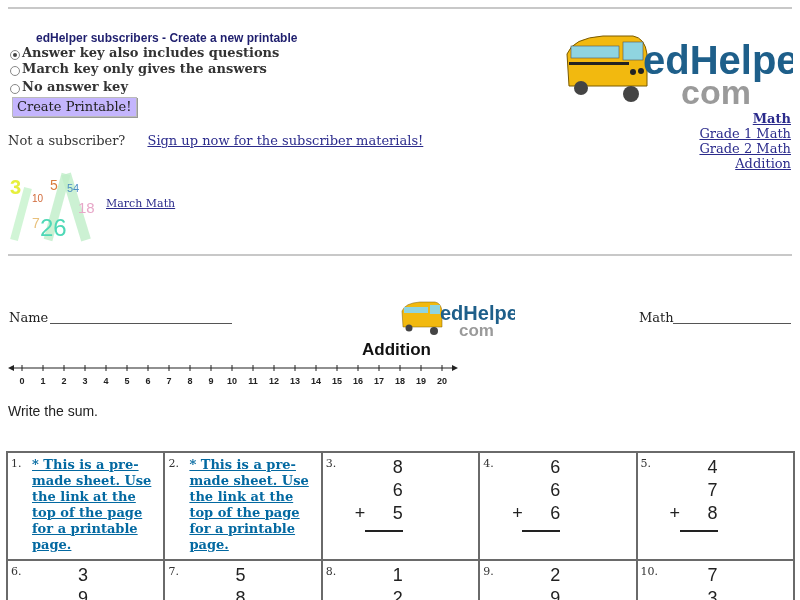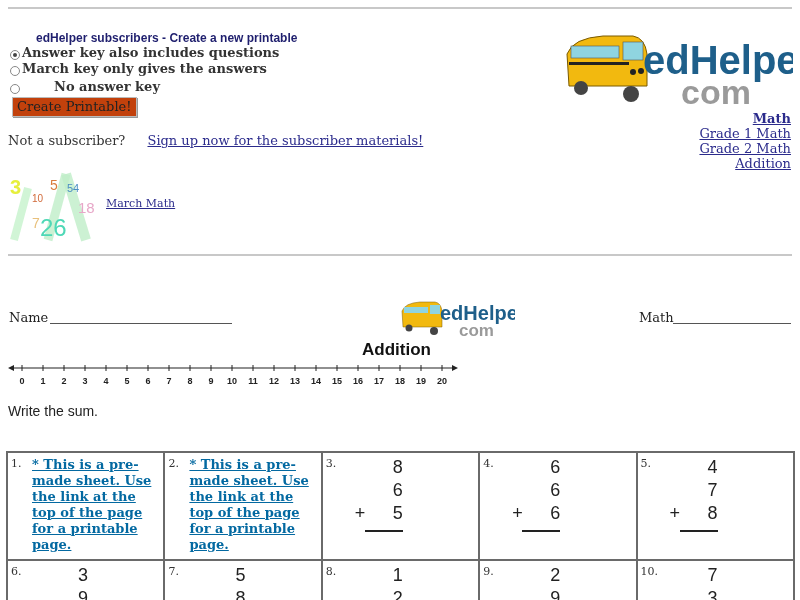--- a/index.html
+++ b/index.html
@@ -2,21 +2,21 @@
 <html><head>
 <meta charset="utf-8">
 <style>
   html,body{margin:0;padding:0;background:#fff;}
   body{width:800px;height:600px;overflow:hidden;position:relative;font-family:"DejaVu Serif",serif;color:#222;}
   .hr{position:absolute;left:8px;right:8px;height:0;border-top:2px solid #c8c8c8;}
   .sub-title{position:absolute;left:8px;top:31px;font-family:"Liberation Sans",sans-serif;font-weight:bold;font-size:12px;color:#1f1f6e;margin-left:28px;}
   .radio-row{position:absolute;left:10px;font-size:13px;display:flex;align-items:center;color:#333;font-weight:bold;}
   .radio{width:8px;height:8px;border:1px solid #888;border-radius:50%;margin-right:2px;margin-top:4px;position:relative;background:#fff;}
   .radio.on::after{content:"";position:absolute;left:2px;top:2px;width:4px;height:4px;border-radius:50%;background:#444;}
-  .btn{position:absolute;left:12px;top:97px;height:20px;padding:0 4px;font-family:"DejaVu Serif",serif;font-size:13px;background:#c2410c;border:1px solid #bbb;box-shadow:1px 1px 0 #999;color:#222;line-height:18px;}
+  .btn{position:absolute;left:12px;top:97px;height:20px;padding:0 4px;font-family:"DejaVu Serif",serif;font-size:13px;background:#c4b5fd;border:1px solid #bbb;box-shadow:1px 1px 0 #999;color:#222;line-height:18px;}
   .not-sub{position:absolute;left:8px;top:133px;font-size:13px;color:#333;}
   a{color:#2b2b8c;text-decoration:underline;}
   .not-sub a{margin-left:18px;}
   .logo{position:absolute;left:563px;top:24px;width:230px;height:90px;}
   .right-links{position:absolute;right:9px;top:111px;text-align:right;font-size:13px;line-height:15px;}
   .right-links a{display:block;}
   .right-links .bold{font-weight:bold;}
   .march-img{position:absolute;left:8px;top:170px;width:90px;height:75px;}
   .march-link{position:absolute;left:106px;top:197px;font-size:11px;}
   .name-lbl{position:absolute;left:9px;top:310px;font-size:13px;}
@@ -44,21 +44,21 @@
 <div class="sub-title">edHelper subscribers - Create a new printable</div>
 
 <label class="radio-row" style="top:45px;">
   <span class="radio on"></span>
   <span>Answer key also includes questions</span>
 </label>
 <label class="radio-row" style="top:61px;">
   <span class="radio"></span>
   <span>March key only gives the answers</span>
 </label>
-<label class="radio-row" style="top:79px;gap:32px;">
+<label class="radio-row" style="top:79px;">
   <span class="radio"></span>
   <span>No answer key</span>
 </label>
 
 <button class="btn">Create Printable!</button>
 
 <div class="not-sub">
   <span>Not a subscriber?</span>
   <a href="#">Sign up now for the subscriber materials!</a>
 </div>

